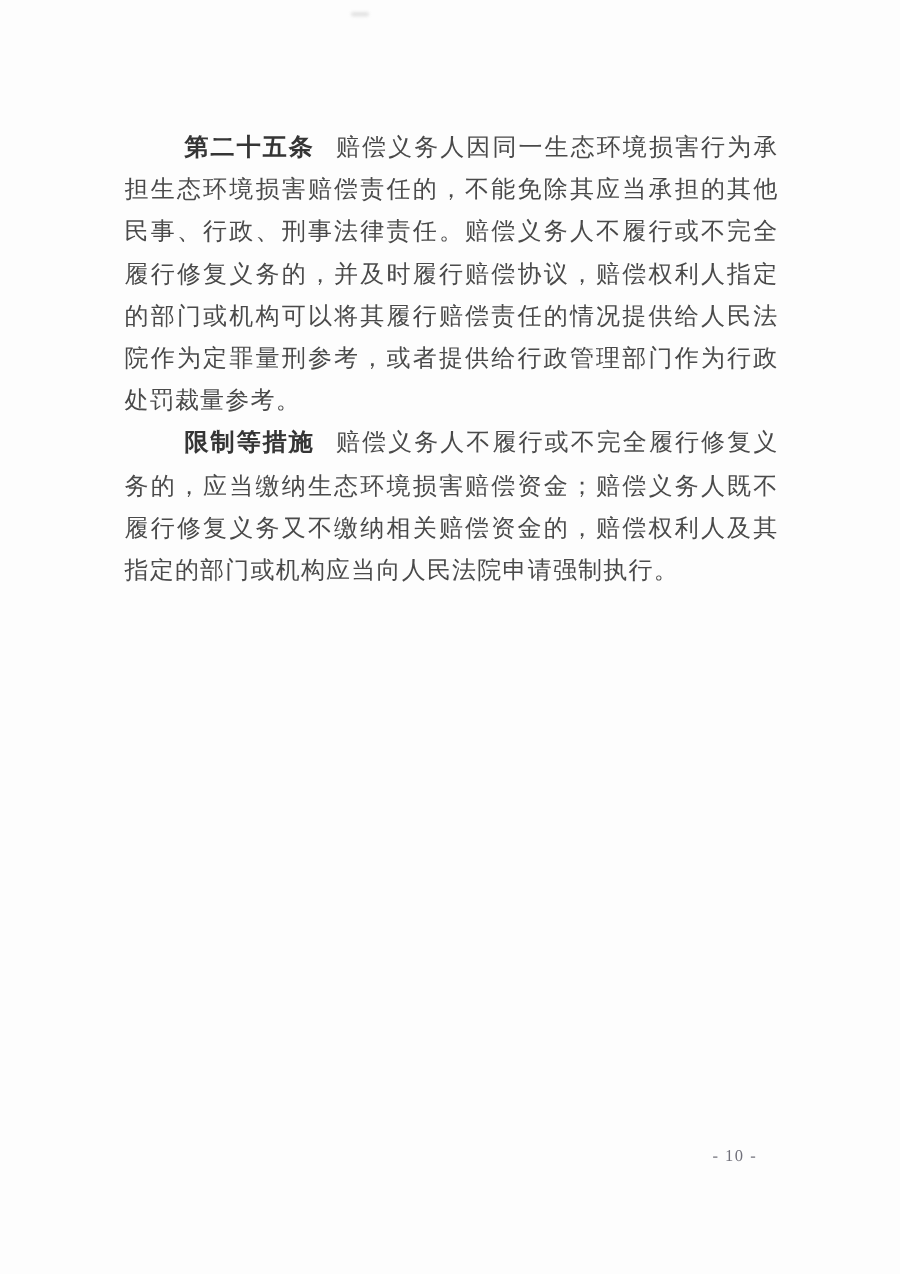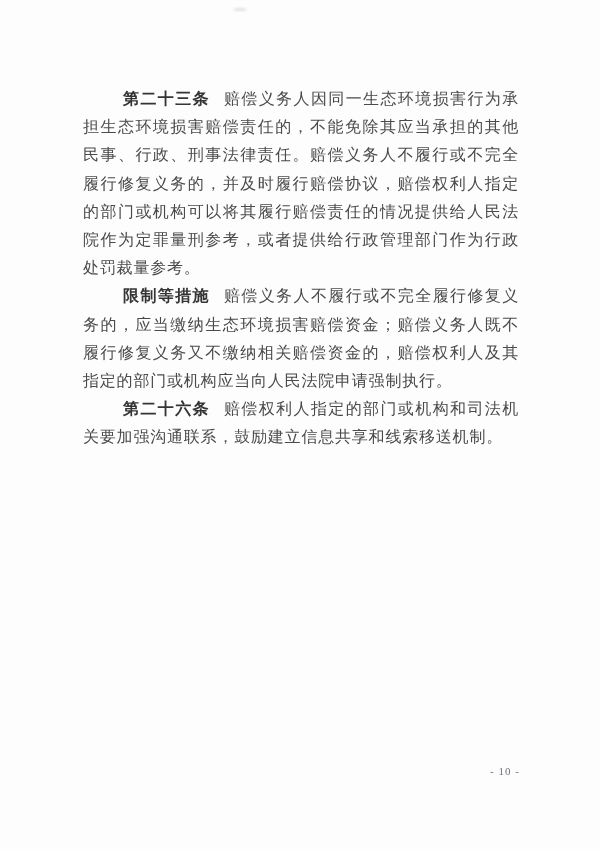--- a/index.html
+++ b/index.html
@@ -31,21 +31,21 @@
     font-weight: bold;
     color: #353535;
     margin-right: 14px;
   }
   .doc .term:empty { display: none; }
   .footer-num {
     position: absolute;
     top: 765px;
     left: 475px;
     width: 60px;
-    text-align: center;
+    text-align: left;
     font-size: 11px;
     letter-spacing: 1px;
     color: #70707a;
     filter: blur(0.2px);
   }
   .scan-artifact {
     position: absolute;
     left: 234px;
     top: 8px;
     width: 12px;
@@ -55,24 +55,23 @@
     filter: blur(1px);
   }
 </style>
 </head>
 <body>
 
 <div class="page">
   <div class="scan-artifact"></div>
 
   <div class="doc">
-  <p><span class="term">第二十三条</span><span>赔偿义务人因同一生态环境损害行为承担生态环境损害赔偿责任的，不能免除其应当承担的其他民事、行政、刑事法律责任。赔偿义务人不履行或不完全履行修复义务的，并及时履行赔偿协议，赔偿权利人指定的部门或机构可以将其履行赔偿责任的情况提供给人民法院作为定罪量刑参考，或者提供给行政管理部门作为行政处罚裁量参考。</span></p>
+  <p><span class="term">第二十五条</span><span>赔偿义务人因同一生态环境损害行为承担生态环境损害赔偿责任的，不能免除其应当承担的其他民事、行政、刑事法律责任。赔偿义务人不履行或不完全履行修复义务的，并及时履行赔偿协议，赔偿权利人指定的部门或机构可以将其履行赔偿责任的情况提供给人民法院作为定罪量刑参考，或者提供给行政管理部门作为行政处罚裁量参考。</span></p>
 
   <p><span class="term">限制等措施</span><span>赔偿义务人不履行或不完全履行修复义务的，应当缴纳生态环境损害赔偿资金；赔偿义务人既不履行修复义务又不缴纳相关赔偿资金的，赔偿权利人及其指定的部门或机构应当向人民法院申请强制执行。</span></p>
 
 
 
-  <p><span class="term">第二十六条</span><span>赔偿权利人指定的部门或机构和司法机关要加强沟通联系，鼓励建立信息共享和线索移送机制。</span></p>
 
 </div>
 
   <div class="footer-num">- 10 -</div>
 </div>
 
 </body></html>

